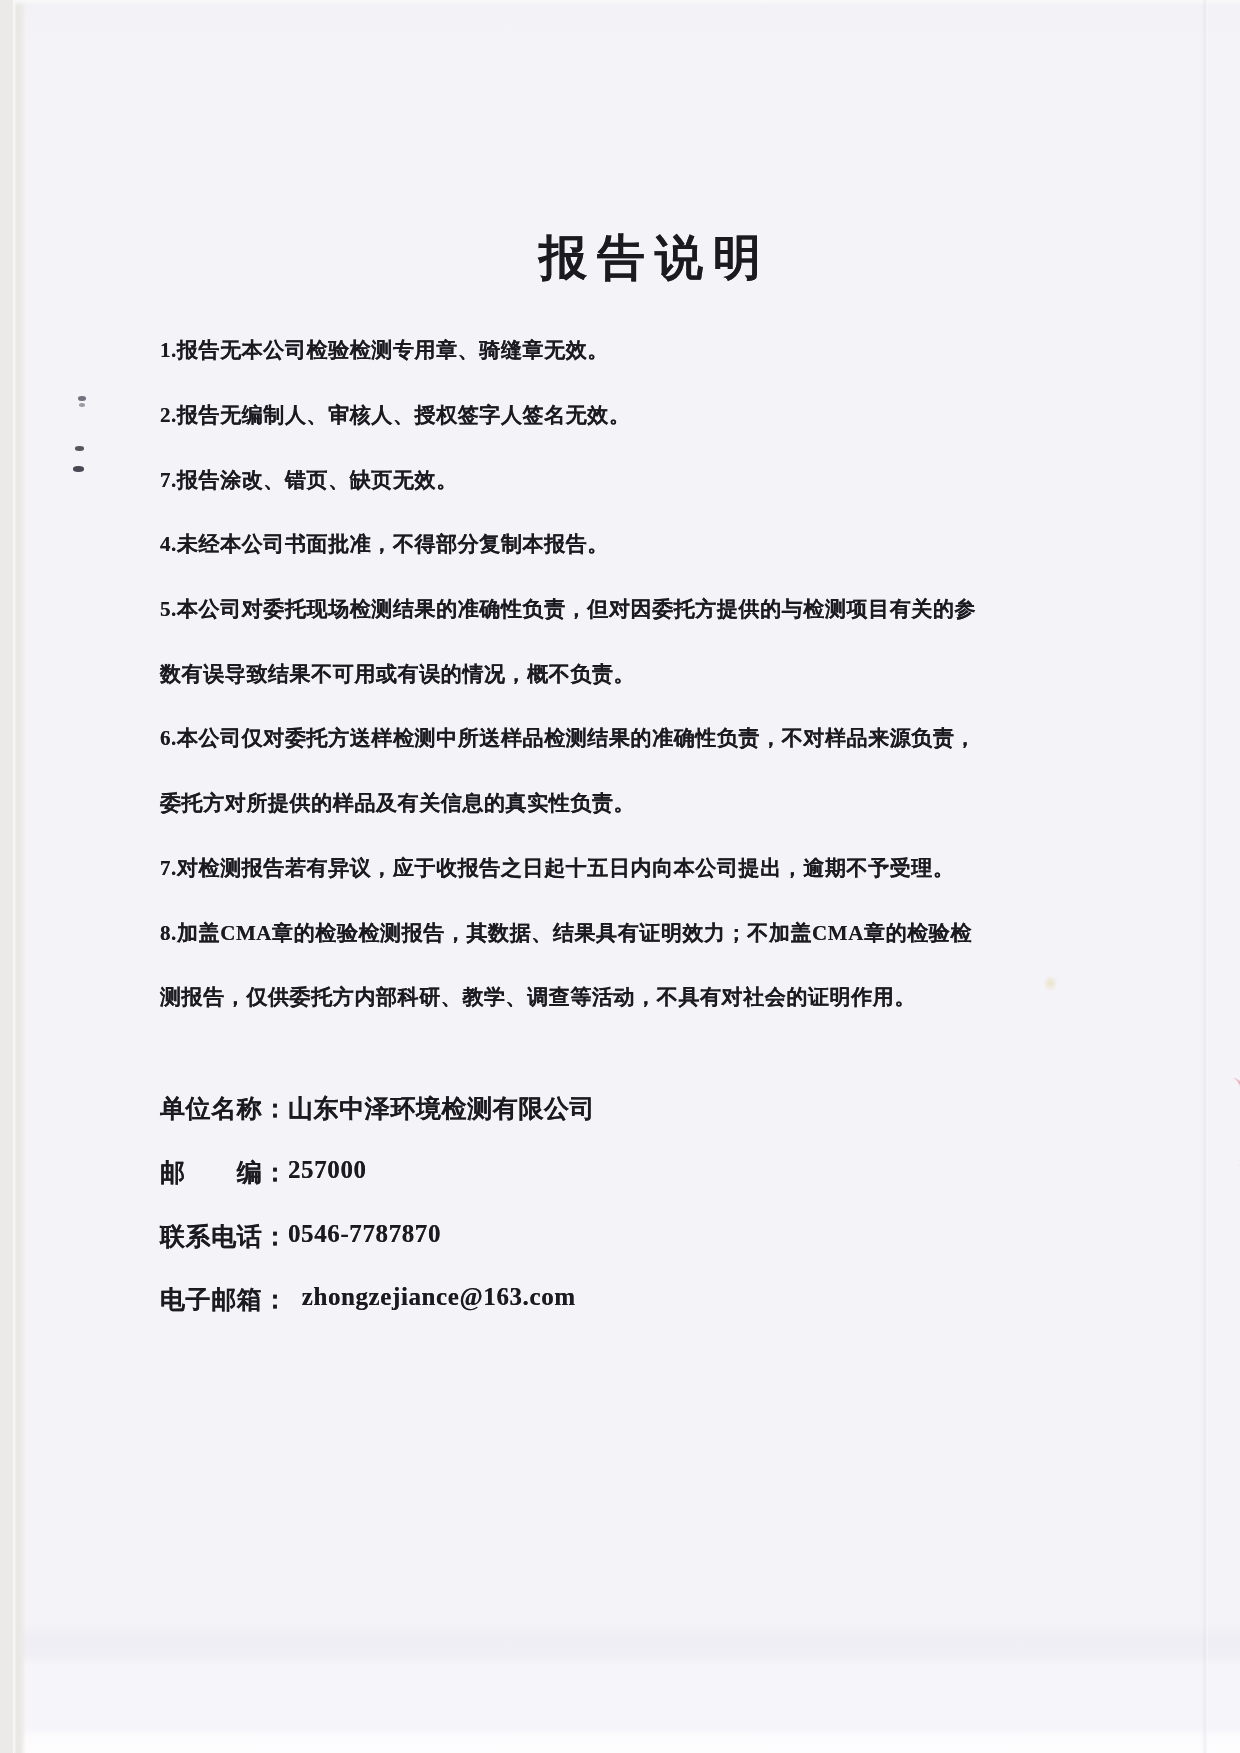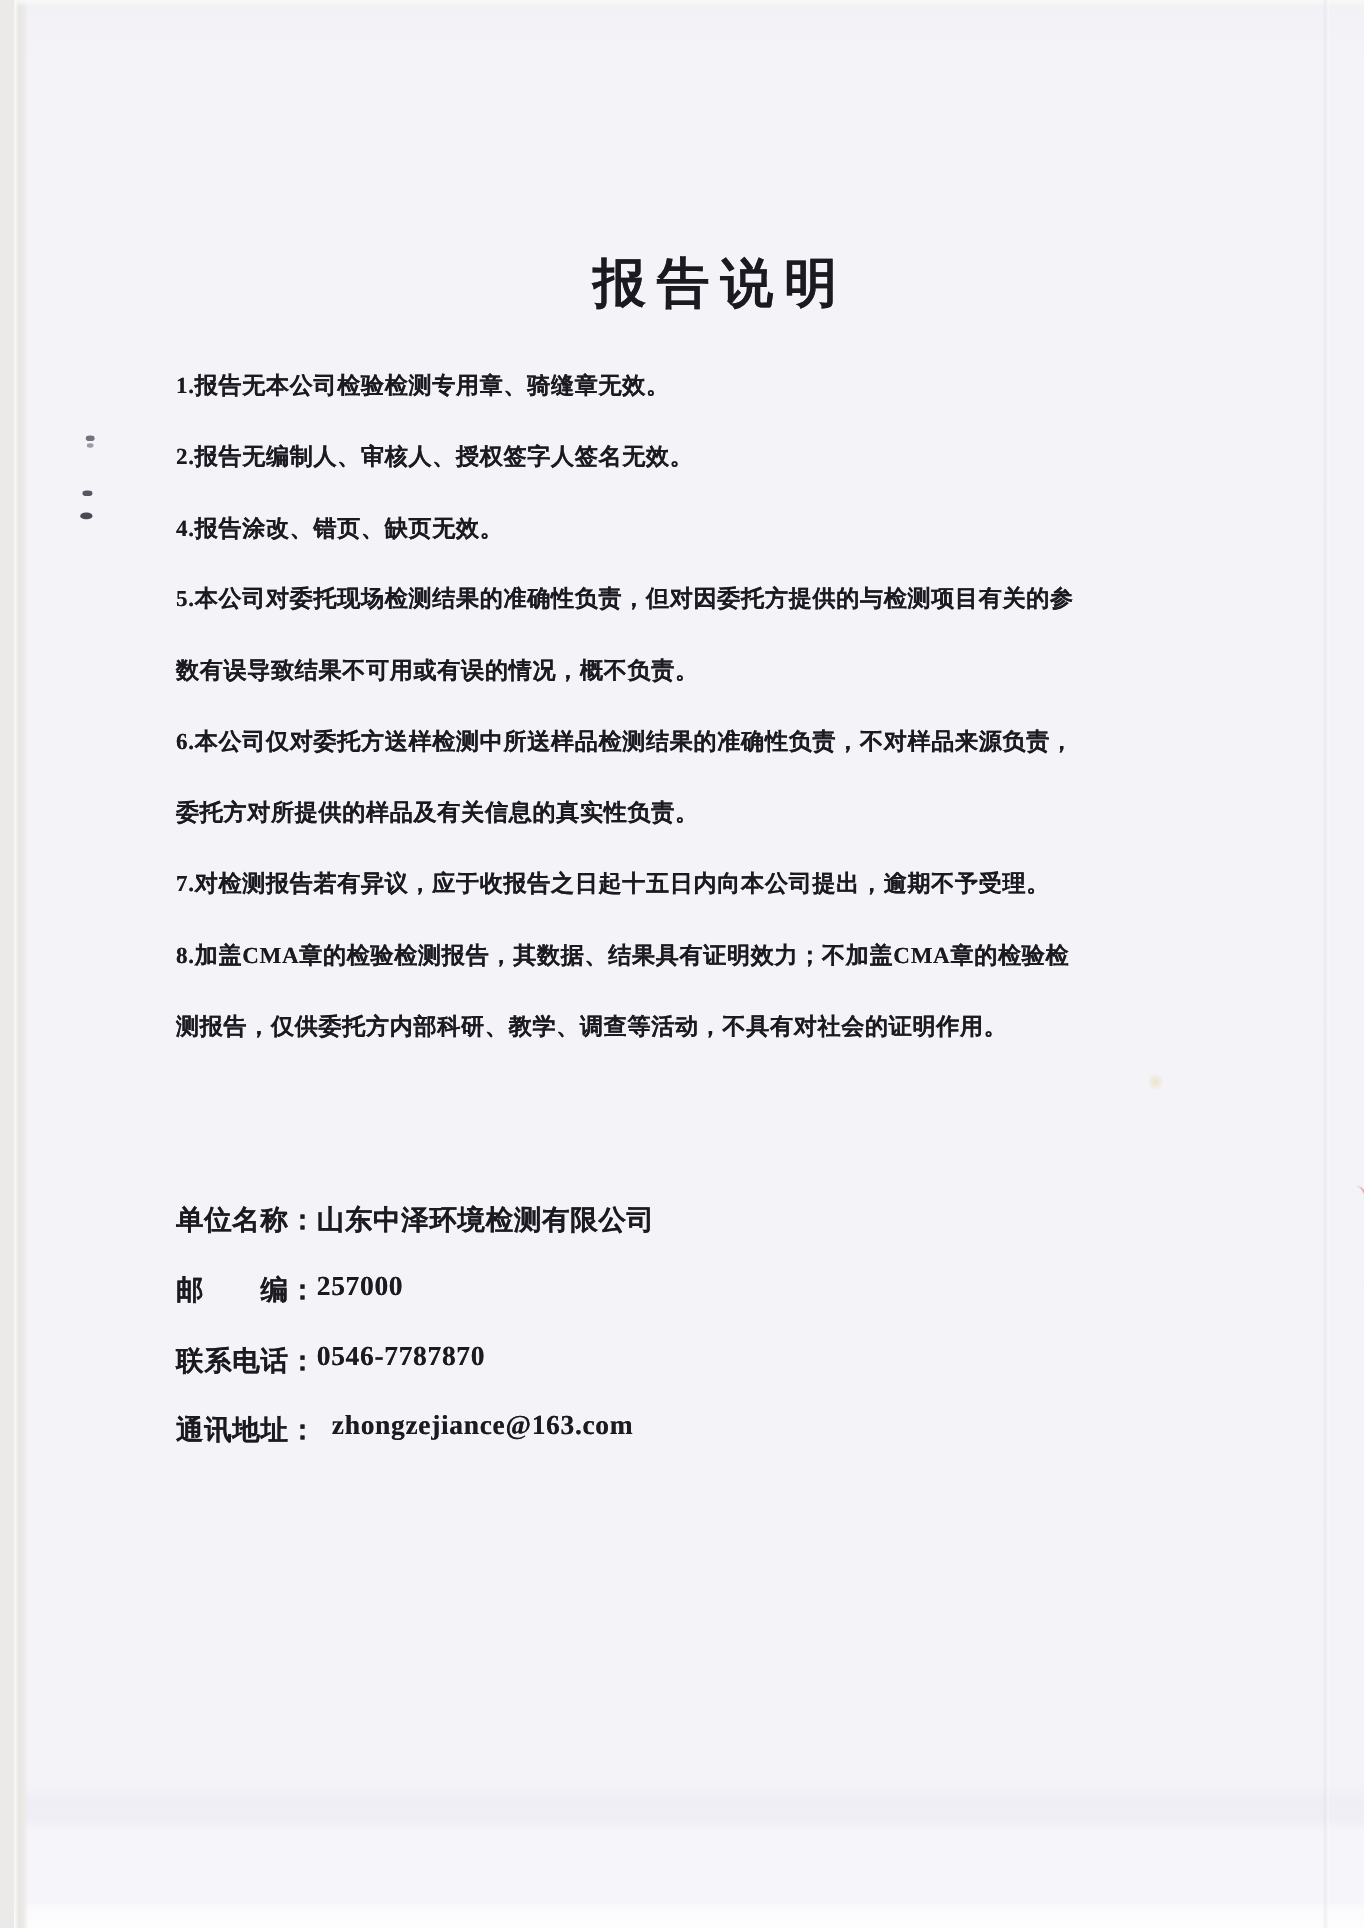--- a/index.html
+++ b/index.html
@@ -96,30 +96,31 @@
   <div class="speck speck-a2"></div>
   <div class="speck speck-b"></div>
   <div class="speck speck-c"></div>
   <div class="spot-yellow"></div>
 
   <div class="doc-title ink">报告说明</div>
 
   <div class="notes ink">
       <div class="note-line">1.报告无本公司检验检测专用章、骑缝章无效。</div>
       <div class="note-line">2.报告无编制人、审核人、授权签字人签名无效。</div>
-      <div class="note-line">4.报告涂改、错页、缺页无效。</div>
+      <div class="note-line">7.报告涂改、错页、缺页无效。</div>
+      <div class="note-line">4.未经本公司书面批准，不得部分复制本报告。</div>
       <div class="note-line">5.本公司对委托现场检测结果的准确性负责，但对因委托方提供的与检测项目有关的参</div>
       <div class="note-line">数有误导致结果不可用或有误的情况，概不负责。</div>
       <div class="note-line">6.本公司仅对委托方送样检测中所送样品检测结果的准确性负责，不对样品来源负责，</div>
       <div class="note-line">委托方对所提供的样品及有关信息的真实性负责。</div>
       <div class="note-line">7.对检测报告若有异议，应于收报告之日起十五日内向本公司提出，逾期不予受理。</div>
       <div class="note-line">8.加盖CMA章的检验检测报告，其数据、结果具有证明效力；不加盖CMA章的检验检</div>
       <div class="note-line">测报告，仅供委托方内部科研、教学、调查等活动，不具有对社会的证明作用。</div>
     </div>
 
   <div class="contact ink">
       <div class="contact-row"><span class="contact-label">单位名称：</span><span class="contact-value">山东中泽环境检测有限公司</span></div>
       <div class="contact-row"><span class="contact-label">邮　　编：</span><span class="contact-value">257000</span></div>
       <div class="contact-row"><span class="contact-label">联系电话：</span><span class="contact-value">0546-7787870</span></div>
-      <div class="contact-row"><span class="contact-label">通讯地址：</span><span class="contact-value">  zhongzejiance@163.com</span></div>
+      <div class="contact-row"><span class="contact-label">电子邮箱：</span><span class="contact-value">  zhongzejiance@163.com</span></div>
     </div>
 
 </div>
 
 </body></html>

